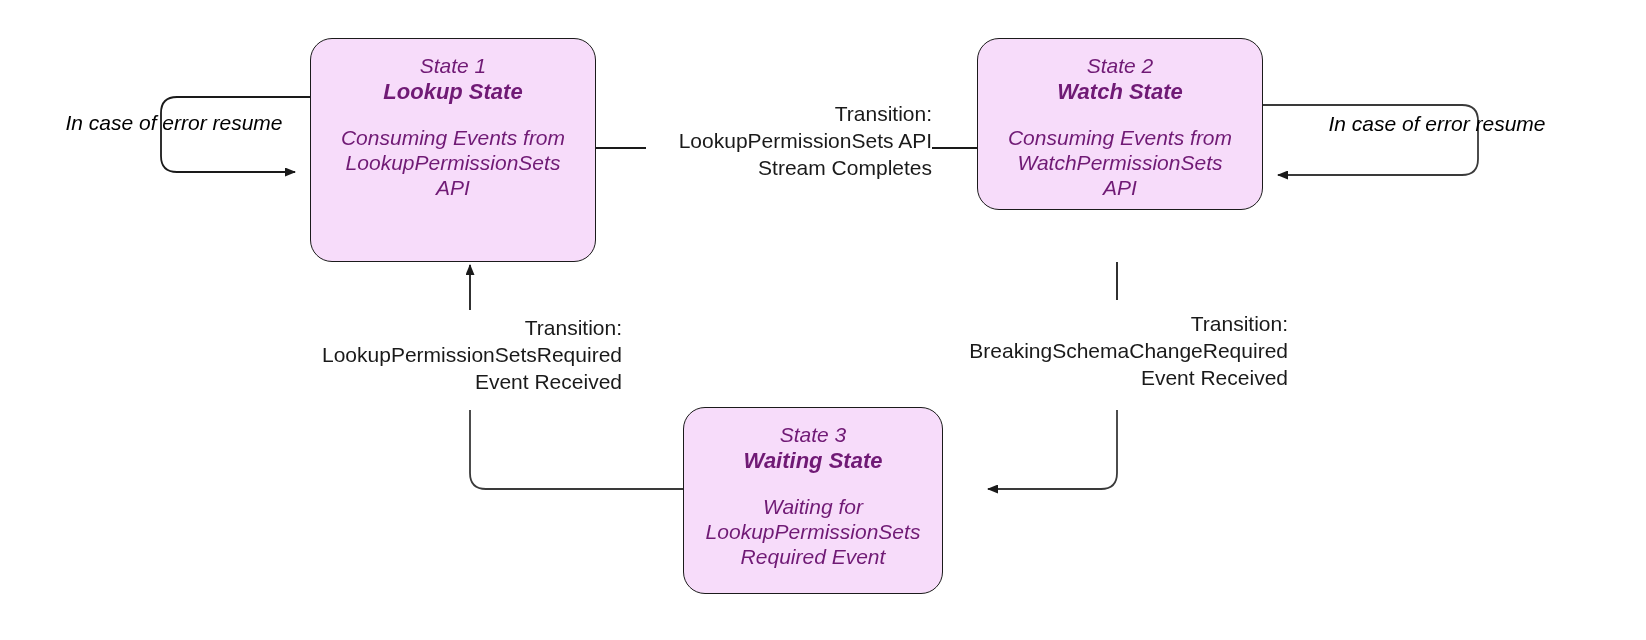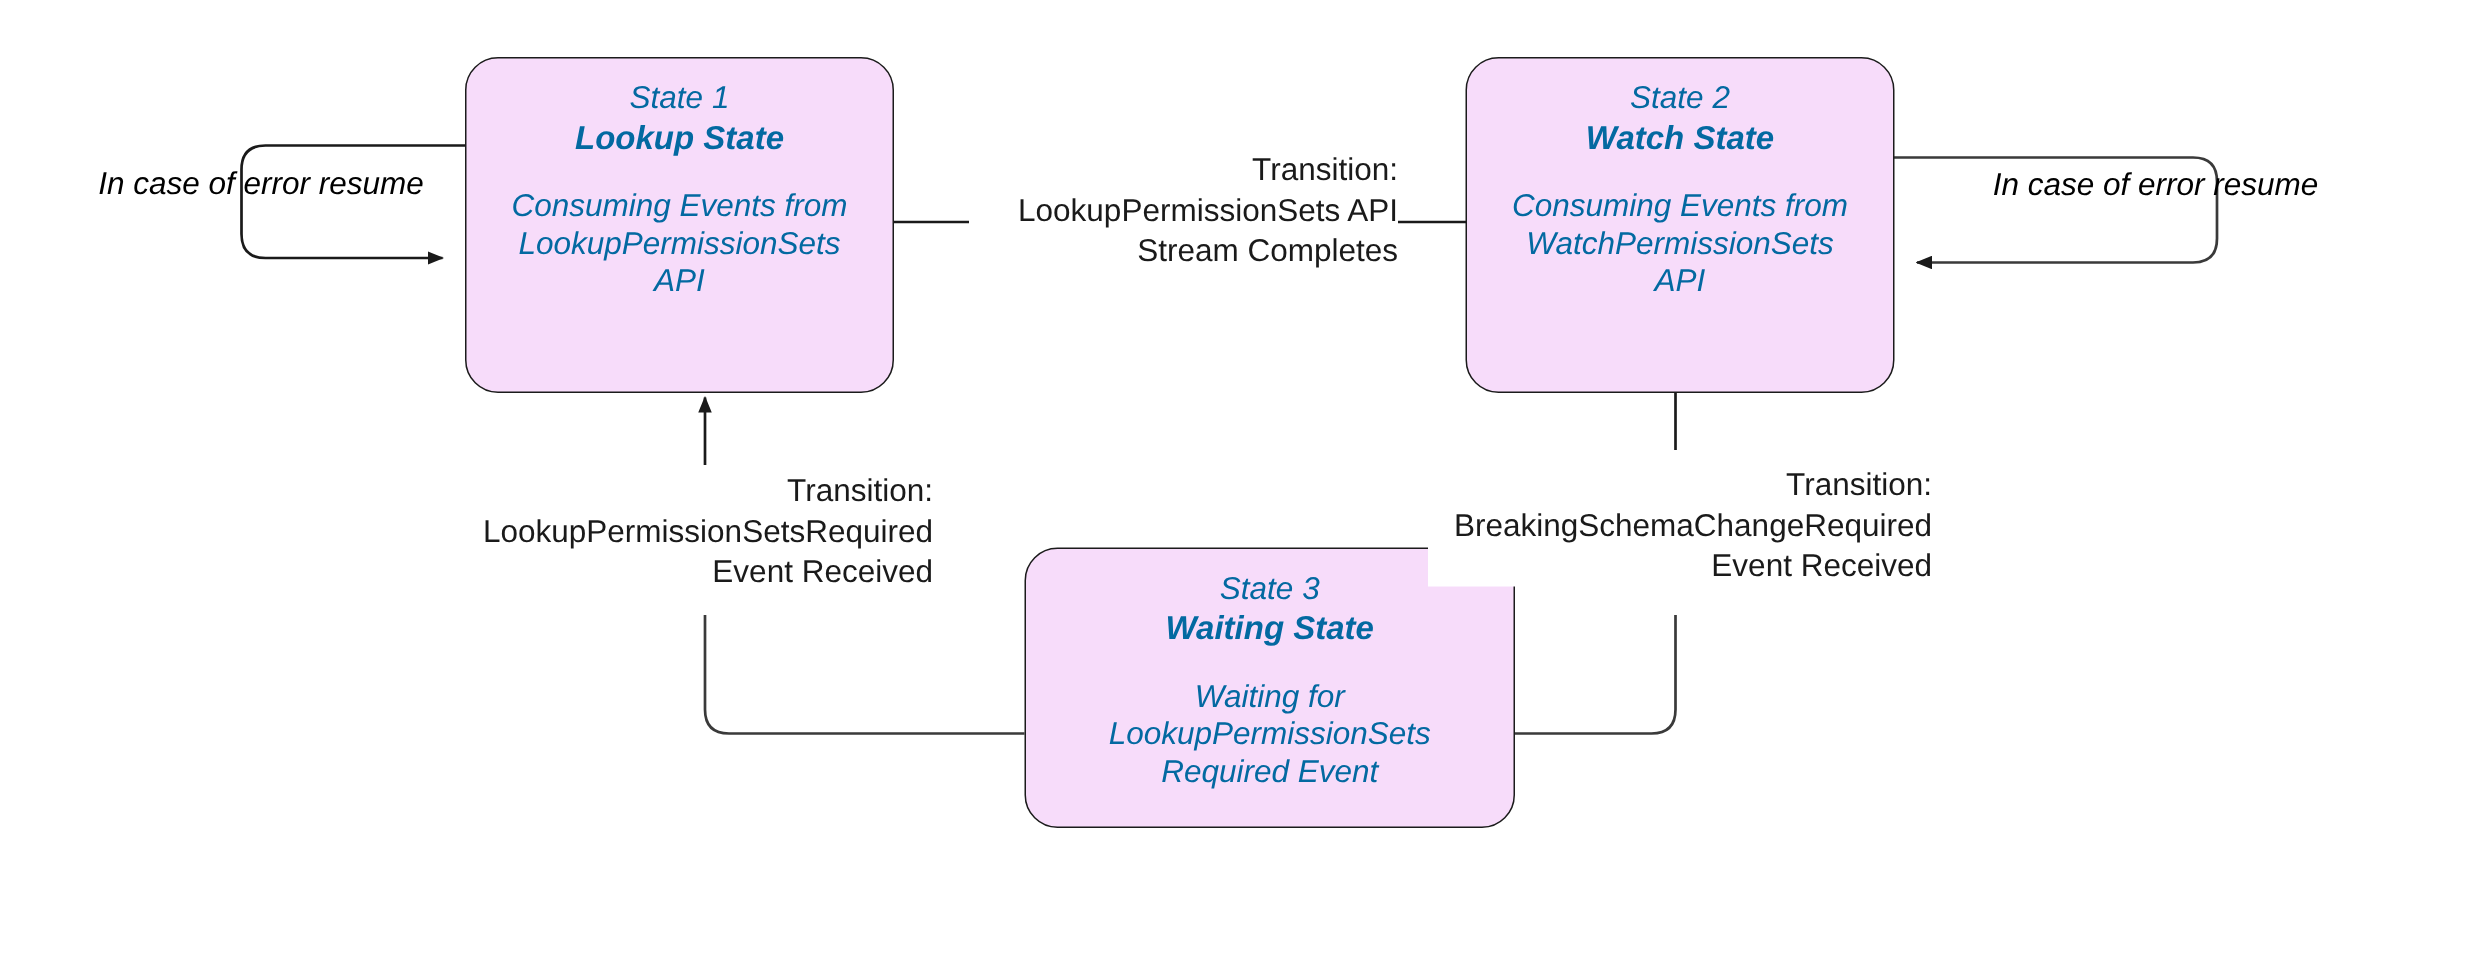--- a/index.html
+++ b/index.html
@@ -27,21 +27,21 @@
     position: absolute;
     box-sizing: border-box;
     background: #F7DCFA;
     border: 1.6px solid #1b1b1b;
     border-radius: 22px;
     display: flex;
     flex-direction: column;
     align-items: center;
     justify-content: flex-start;
     text-align: center;
-    color: #0369a1;
+    color: #701a75;
   }
   .state-id {
     font-style: italic;
     font-size: 21px;
     line-height: 26px;
     margin-top: 14px;
   }
   .state-title {
     font-style: italic;
     font-weight: bold;
@@ -117,29 +117,29 @@
   </svg>
 
   <div class="state-box" style="left:310px; top:38px; width:286px; height:224px;">
     <div class="state-id">State 1</div>
     <div class="state-title">Lookup State</div>
     <div class="state-desc">Consuming Events from
 LookupPermissionSets
 API</div>
   </div>
 
-  <div class="state-box" style="left:977px; top:38px; width:286px; height:224px;">
+  <div class="state-box" style="left:977px; top:38px; width:286px; height:172px;">
     <div class="state-id">State 2</div>
     <div class="state-title">Watch State</div>
     <div class="state-desc">Consuming Events from
 WatchPermissionSets
 API</div>
   </div>
 
-  <div class="state-box" style="left:683px; top:365px; width:327px; height:187px;">
+  <div class="state-box" style="left:683px; top:407px; width:260px; height:187px;">
     <div class="state-id">State 3</div>
     <div class="state-title">Waiting State</div>
     <div class="state-desc">Waiting for
 LookupPermissionSets
 Required Event</div>
   </div>
 
   <div class="edge-label label-white-bg" style="left:646px; top:100px; width:286px;">Transition:
 LookupPermissionSets API
 Stream Completes</div>

